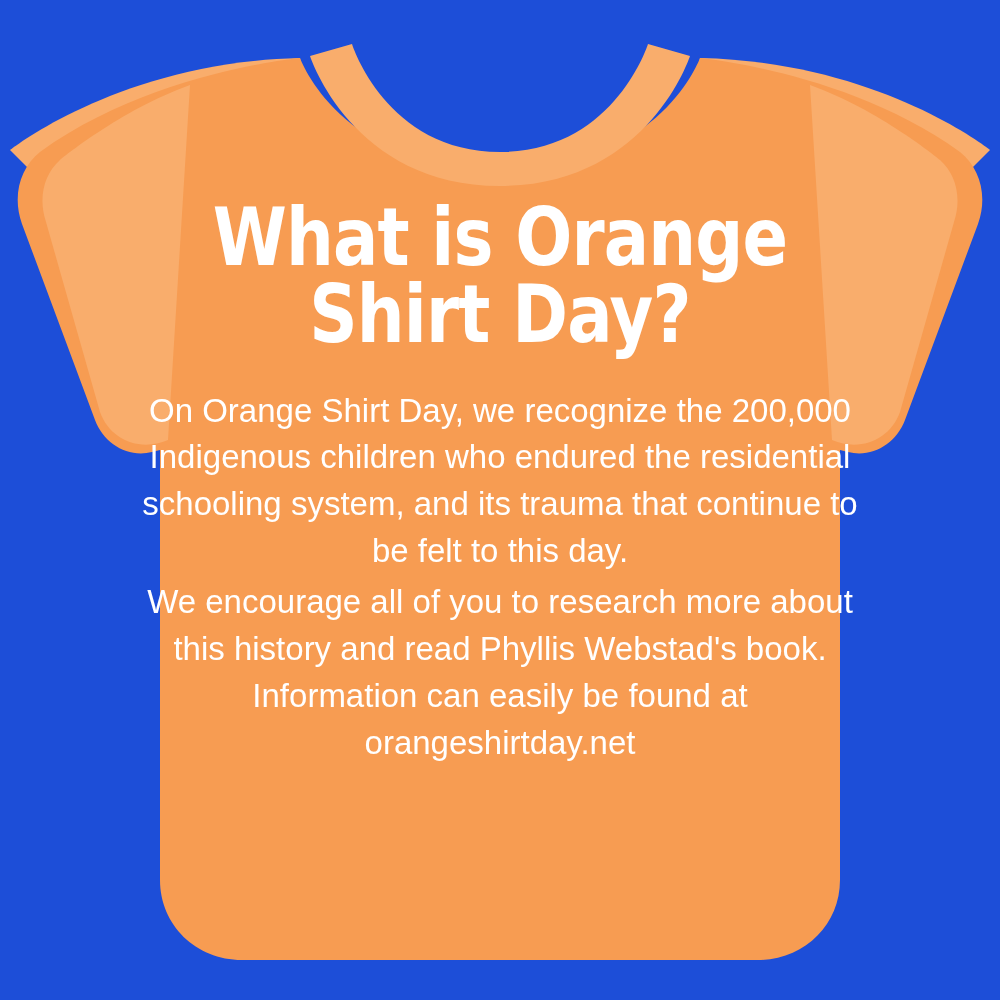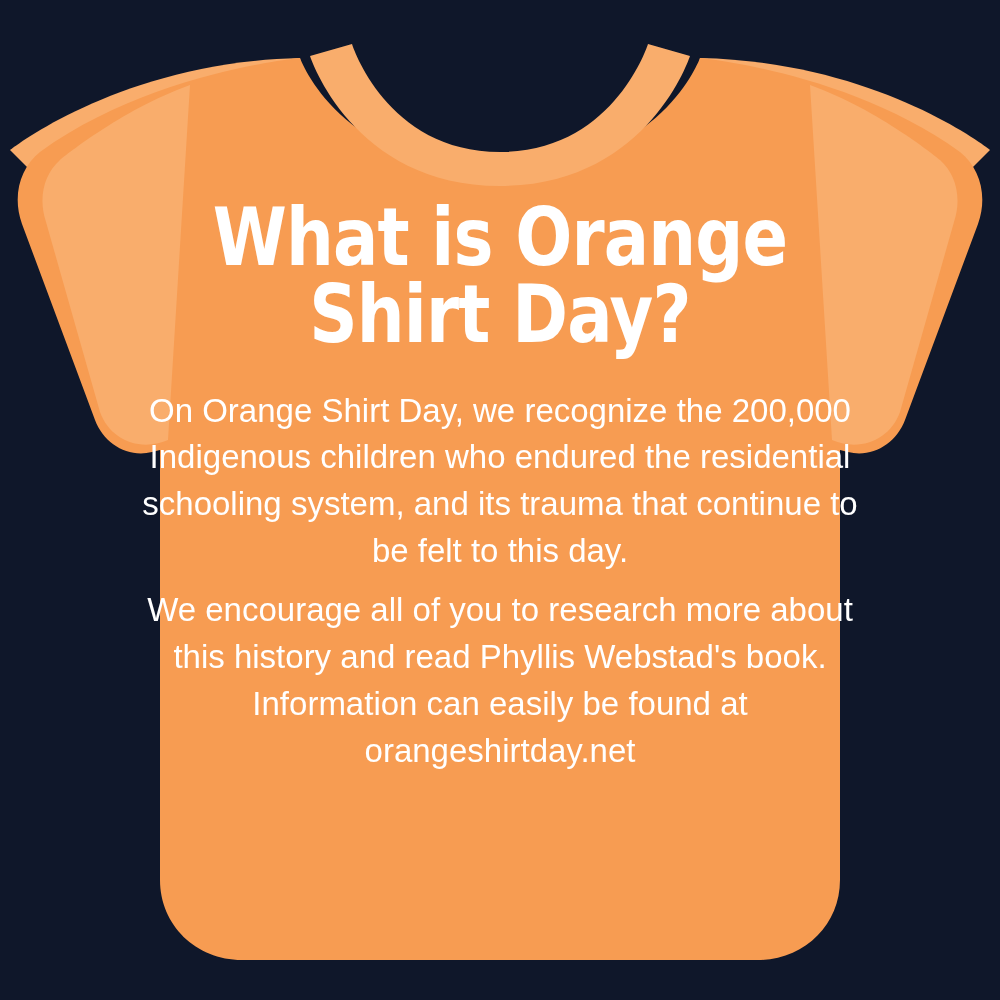--- a/index.html
+++ b/index.html
@@ -11,21 +11,21 @@
     width: 1000px;
     height: 1000px;
     overflow: hidden;
     font-family: "Liberation Sans", sans-serif;
   }
 
   #poster {
     position: relative;
     width: 1000px;
     height: 1000px;
-    background: #0f172a;
+    background: #1d4ed8;
     overflow: hidden;
   }
 
   
   .shirt-svg {
     position: absolute;
     left: 0;
     top: 0;
     width: 1000px;
     height: 1000px;
@@ -59,21 +59,21 @@
     font-family: "Liberation Sans", sans-serif;
     font-weight: 400;
     font-size: 33px;
     line-height: 1.42;
     color: #ffffff;
     margin: 0;
     white-space: pre-line;
   }
 
   .body-text + .body-text {
-    margin-top: 12px;
+    margin-top: 4px;
   }
 </style>
 </head>
 <body>
 
 <div id="poster">
 
   <svg class="shirt-svg" viewBox="0 0 1000 1000" aria-hidden="true">
 
     <path d="M10 150 C 10 150, 120 62, 300 58 L 330 230 L 120 260 Z" fill="#f9ad6c"></path>

